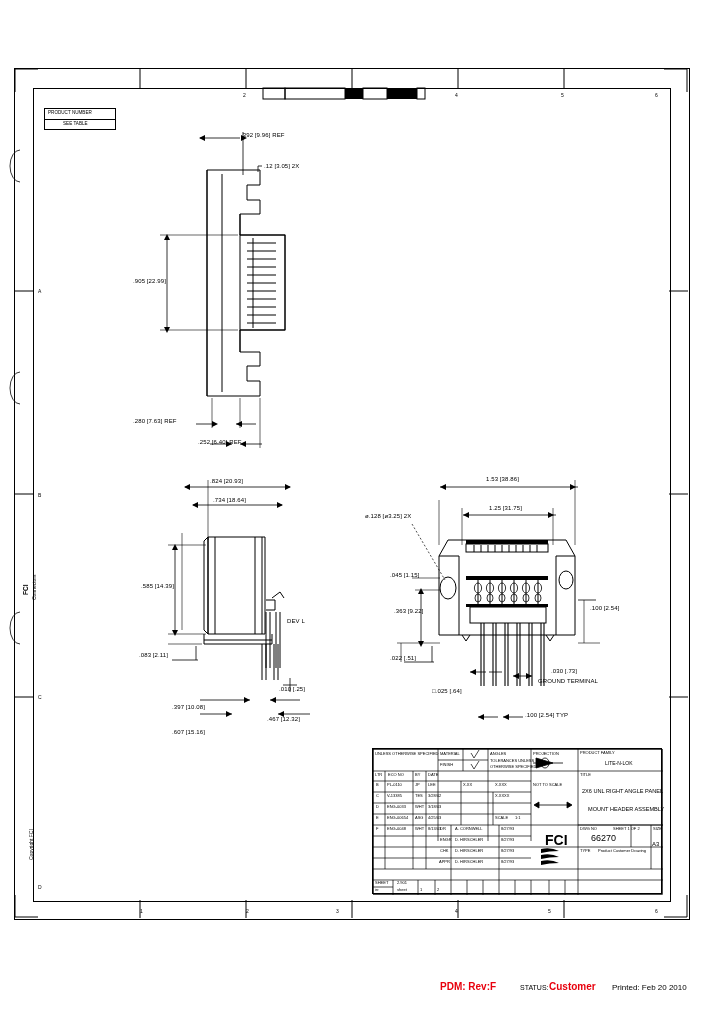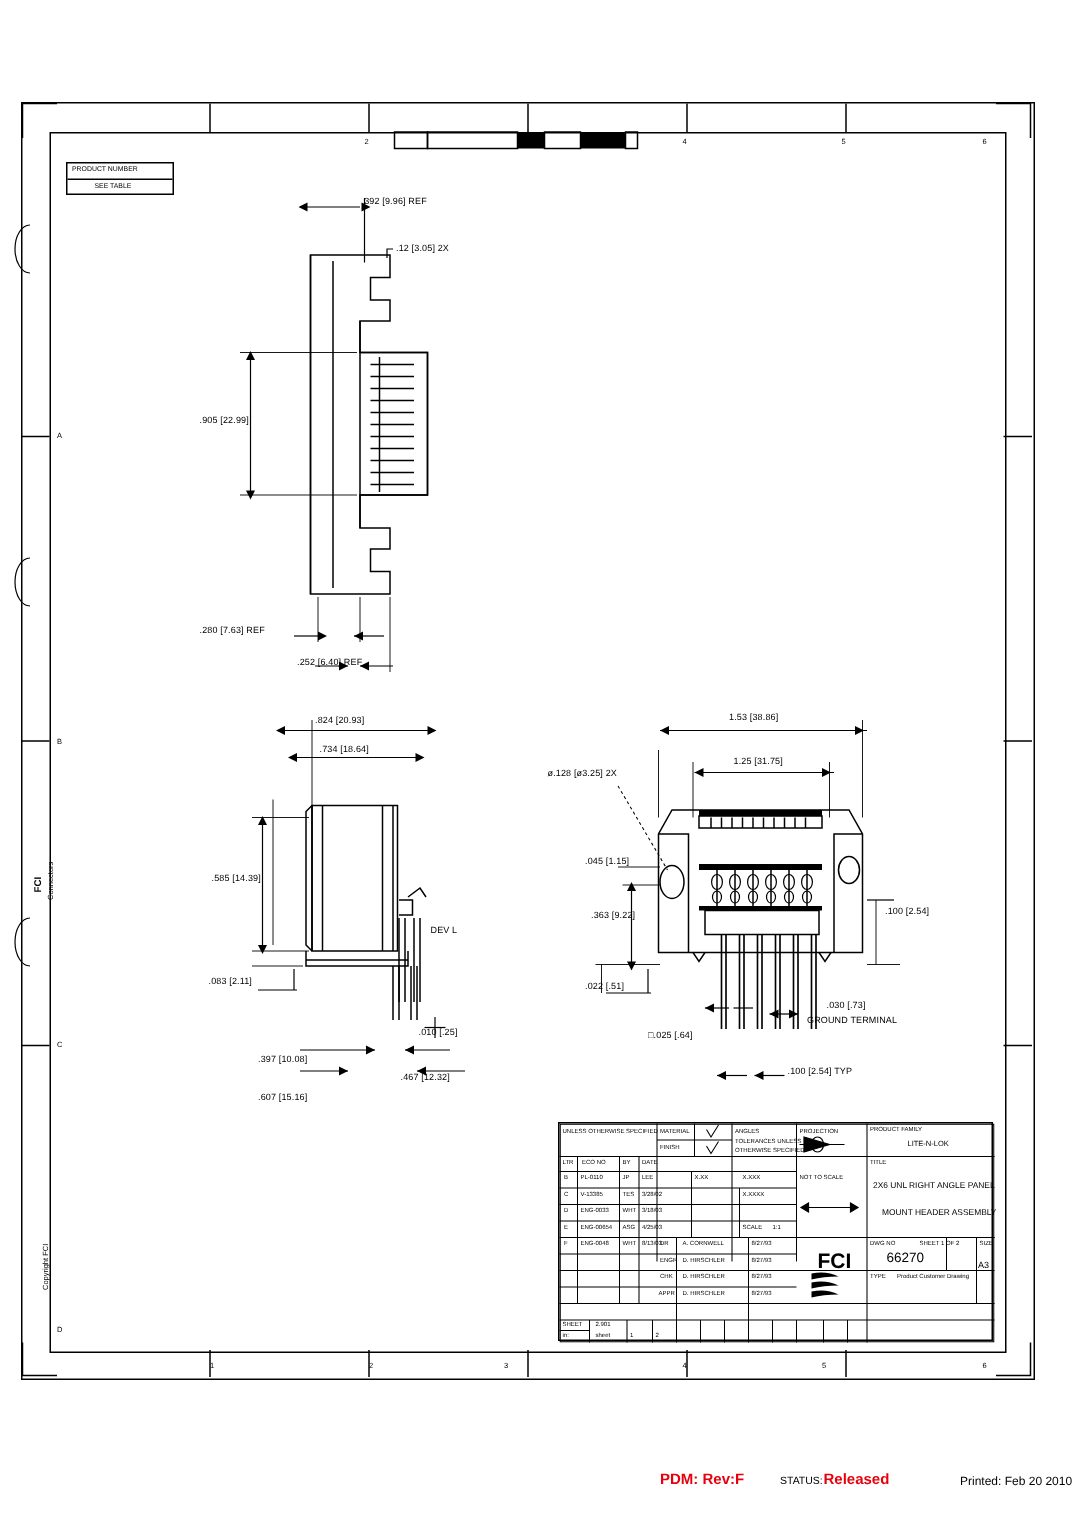--- a/index.html
+++ b/index.html
@@ -540,16 +540,16 @@
     <div class="t" style="left:2px;top:132px;">SHEET</div>
     <div class="t" style="left:24px;top:132px;">2.901</div>
     <div class="t" style="left:2px;top:139px;">in:</div>
     <div class="t" style="left:24px;top:139px;">sheet</div>
     <div class="t" style="left:47px;top:139px;">1</div>
     <div class="t" style="left:64px;top:139px;">2</div>
   </div>
 
   <div class="redtxt" style="left:440px;top:981px;font-size:10px;">PDM: Rev:F</div>
   <div class="blktxt" style="left:520px;top:984px;font-size:7px;">STATUS:</div>
-  <div class="redtxt" style="left:549px;top:981px;font-size:10px;">Released</div>
-  <div class="blktxt" style="left:640px;top:983px;font-size:8px;">Printed: Feb 20 2010</div>
+  <div class="redtxt" style="left:549px;top:981px;font-size:10px;">Customer</div>
+  <div class="blktxt" style="left:612px;top:983px;font-size:8px;">Printed: Feb 20 2010</div>
 
 </div>
 
 </body></html>

